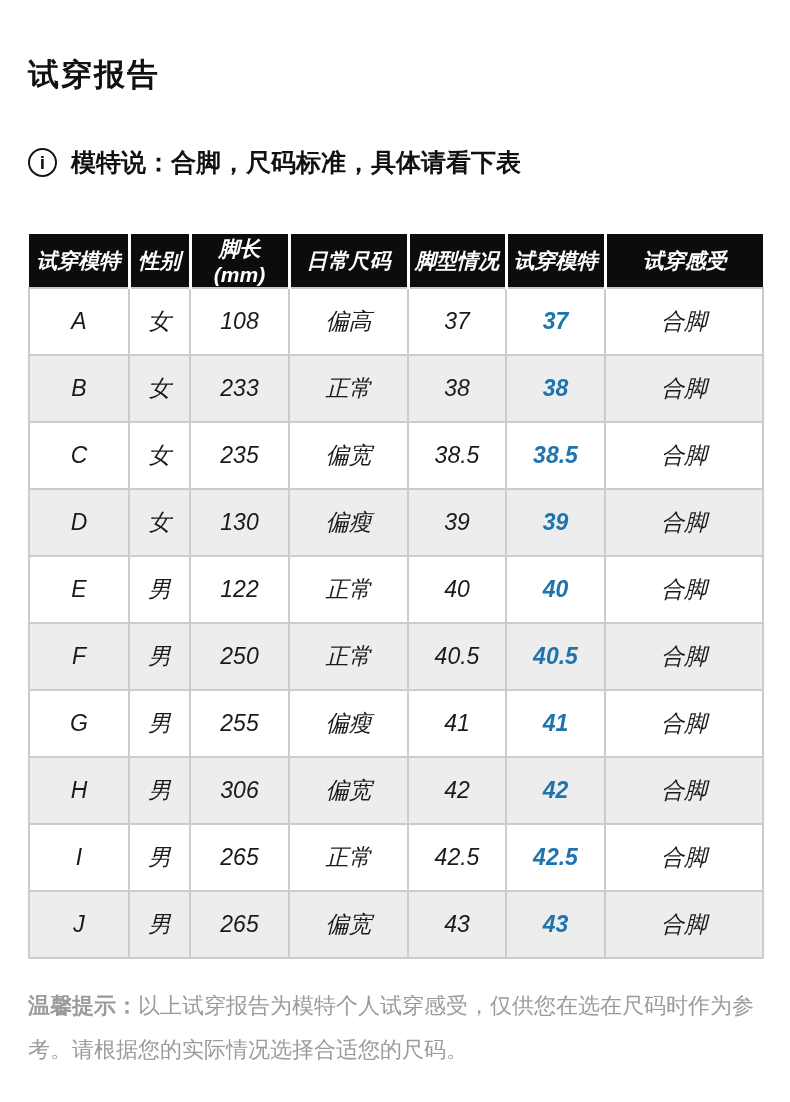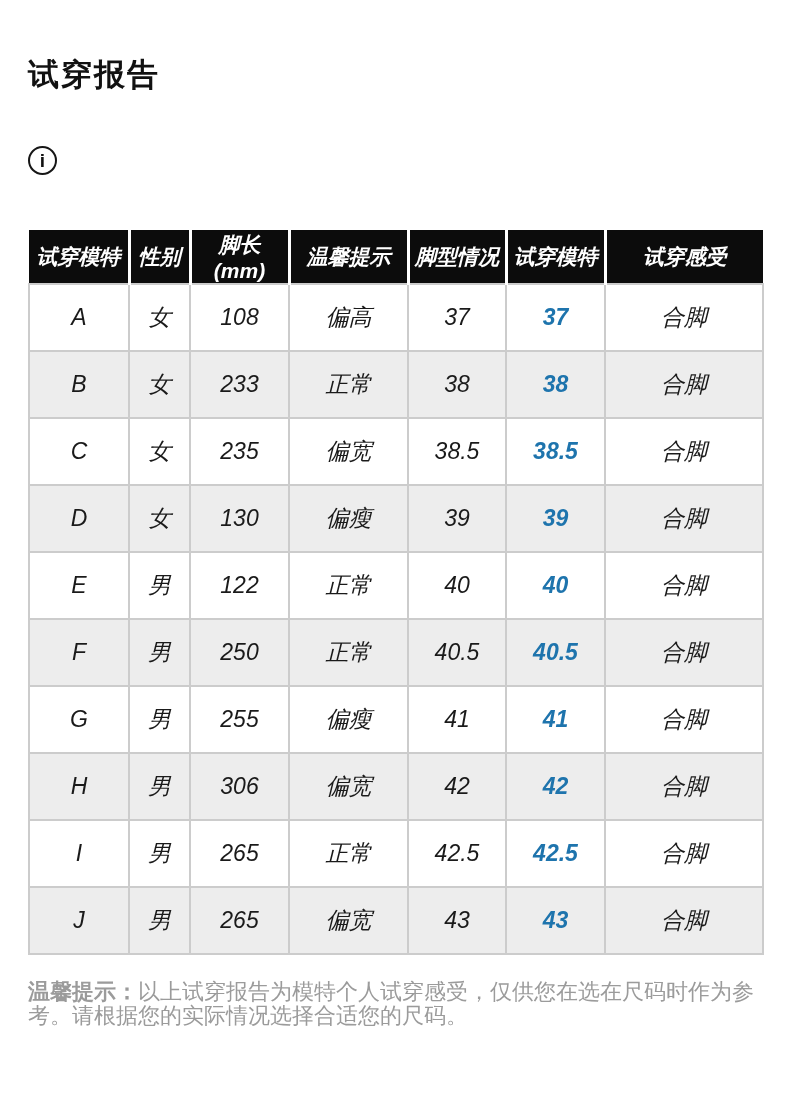--- a/index.html
+++ b/index.html
@@ -80,52 +80,53 @@
     padding: 0 2px;
   }
   table.fit-table tbody tr:nth-child(even) td { background: var(--row-alt-bg); }
   table.fit-table td.accent {
     color: var(--accent-blue);
     font-weight: 700;
   }
   .footer-note {
     margin-top: 25px;
     font-size: 22px;
-    line-height: 24px;
+    line-height: 44px;
     color: var(--footer-text);
   }
   .footer-note b { font-weight: 700; color: var(--footer-text); }
 </style>
 </head>
 <body>
 
 <div class="page">
 
   <h1 class="page-title">试穿报告</h1>
 
   <div class="model-note">
     <span class="info-icon">i</span>
+    <span>模特说：合脚，尺码标准，具体请看下表</span>
   </div>
 
   <table class="fit-table">
     <colgroup id="table-cols">
         <col style="width: 100px;">
         <col style="width: 61px;">
         <col style="width: 99px;">
         <col style="width: 119px;">
         <col style="width: 98px;">
         <col style="width: 99px;">
         <col style="width: 158px;">
       </colgroup>
     <thead>
       <tr id="head-row">
           <th>试穿模特</th>
           <th>性别</th>
           <th>脚长(mm)</th>
-          <th>温馨提示</th>
+          <th>日常尺码</th>
           <th>脚型情况</th>
           <th>试穿模特</th>
           <th>试穿感受</th>
         </tr>
     </thead>
     <tbody id="body-rows">
         <tr>
           <td>A</td>
           <td>女</td>
           <td>108</td>

